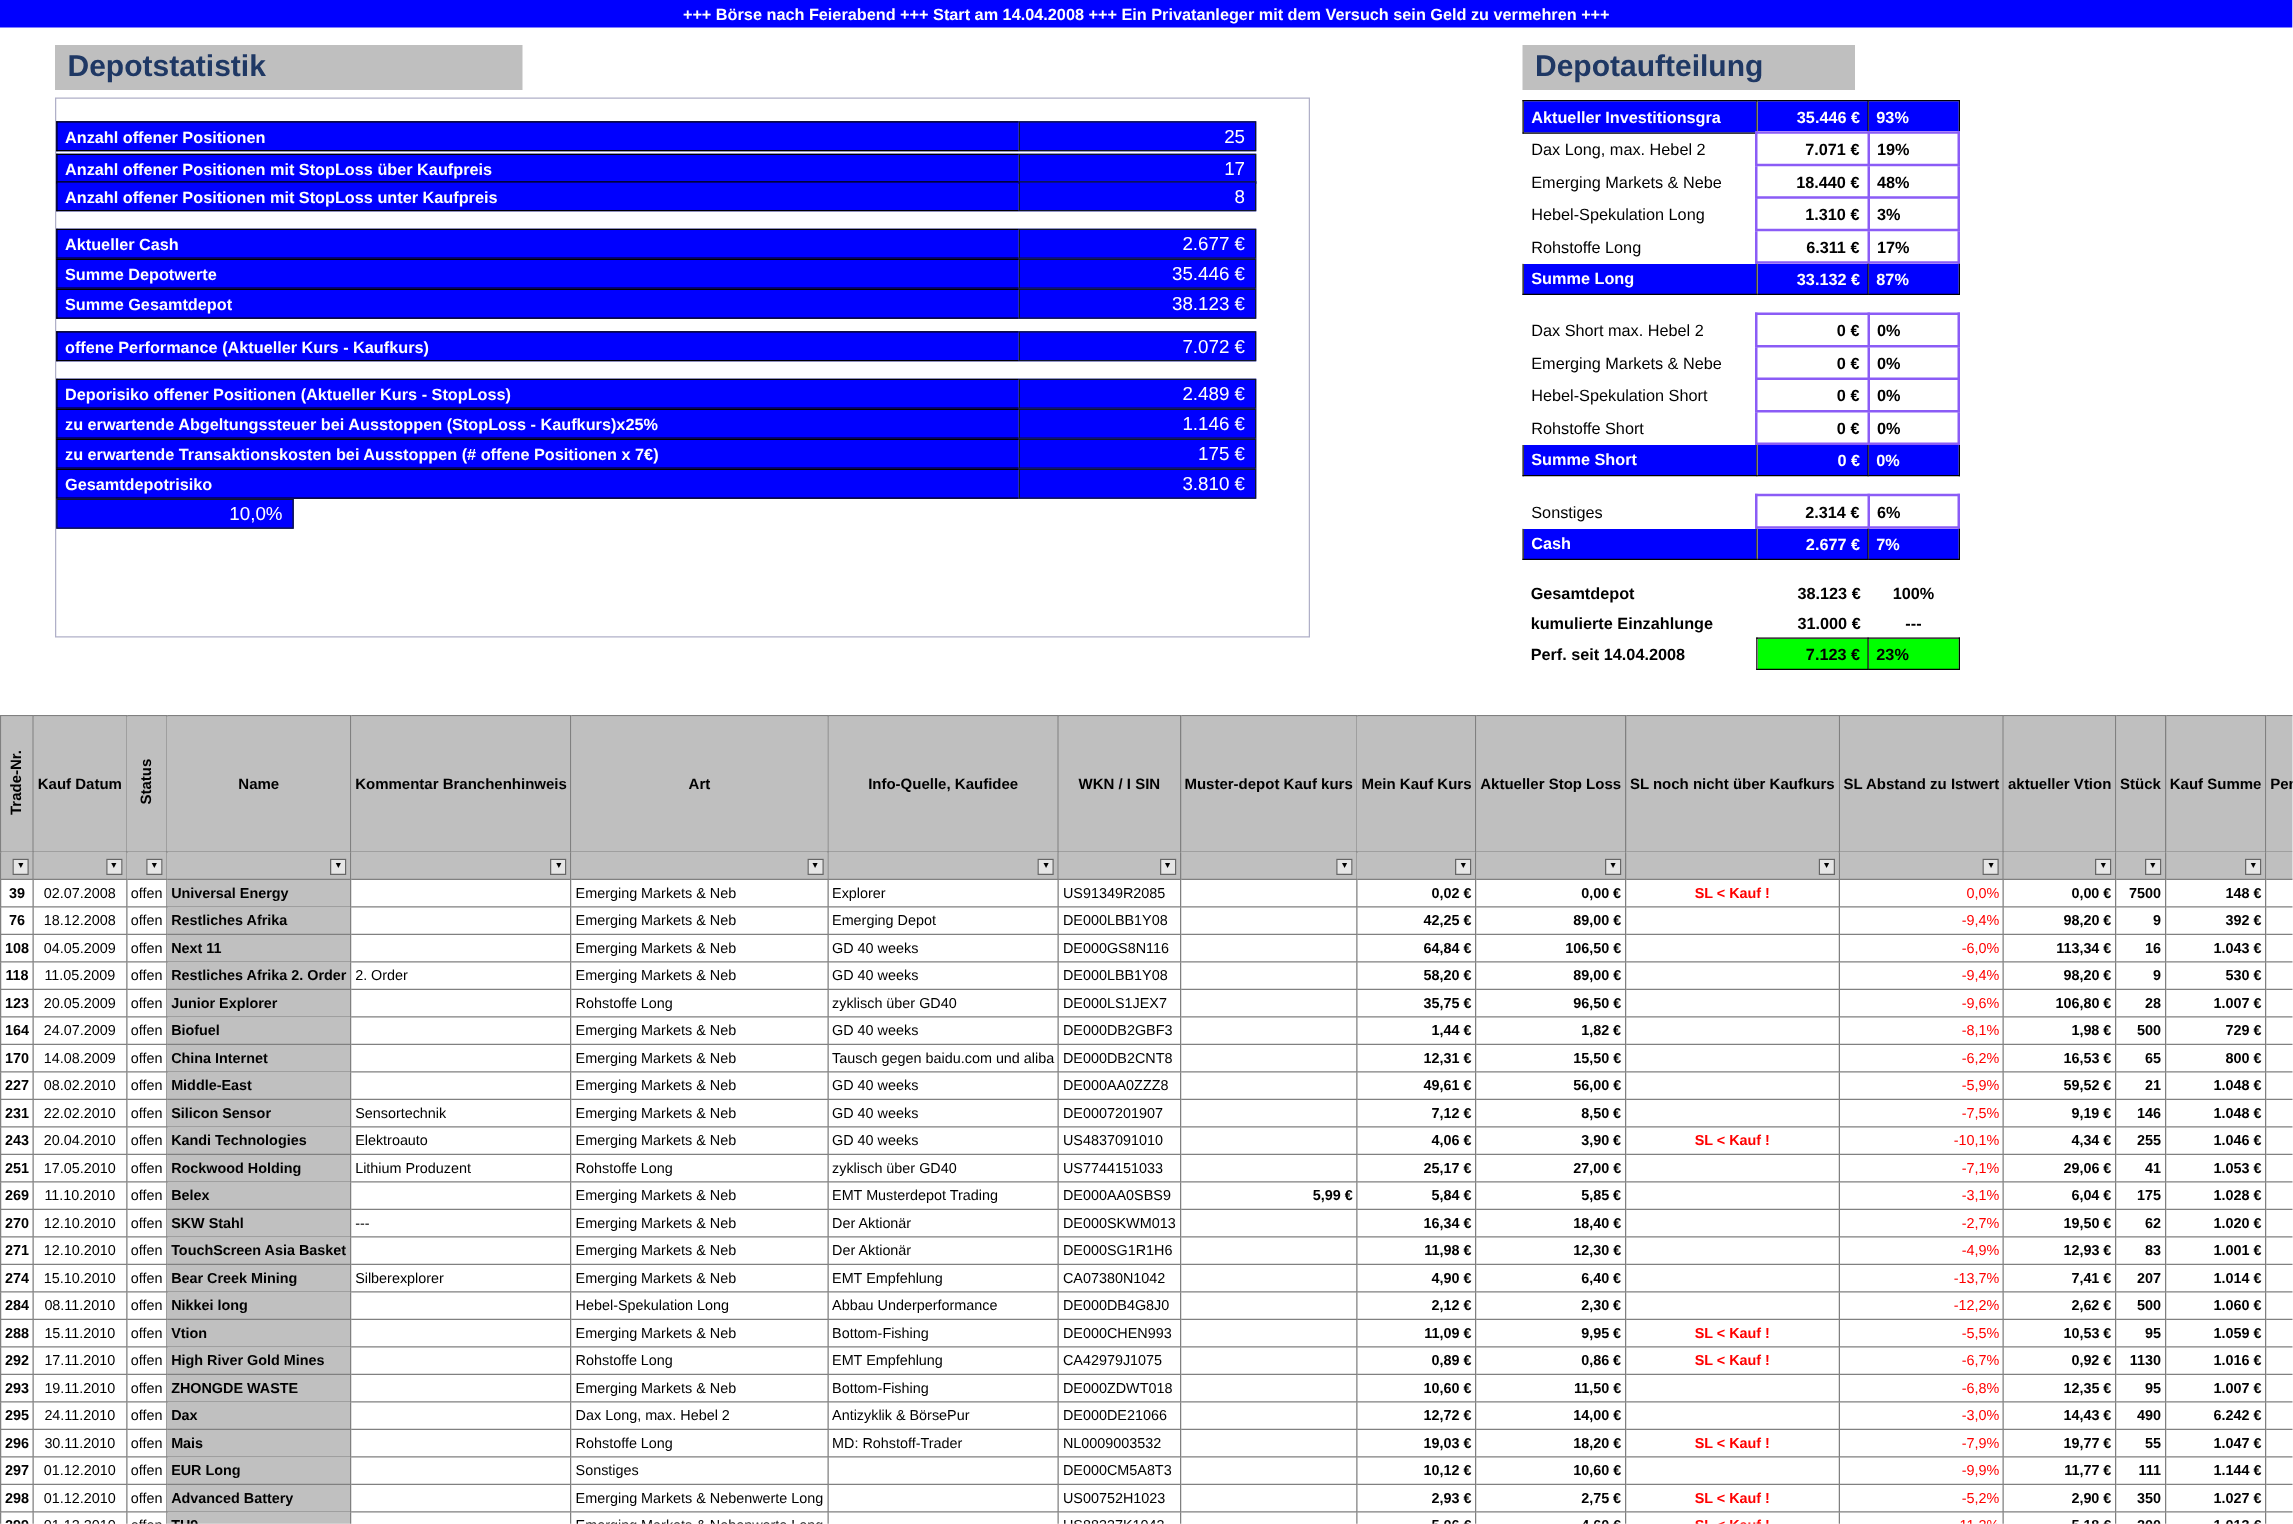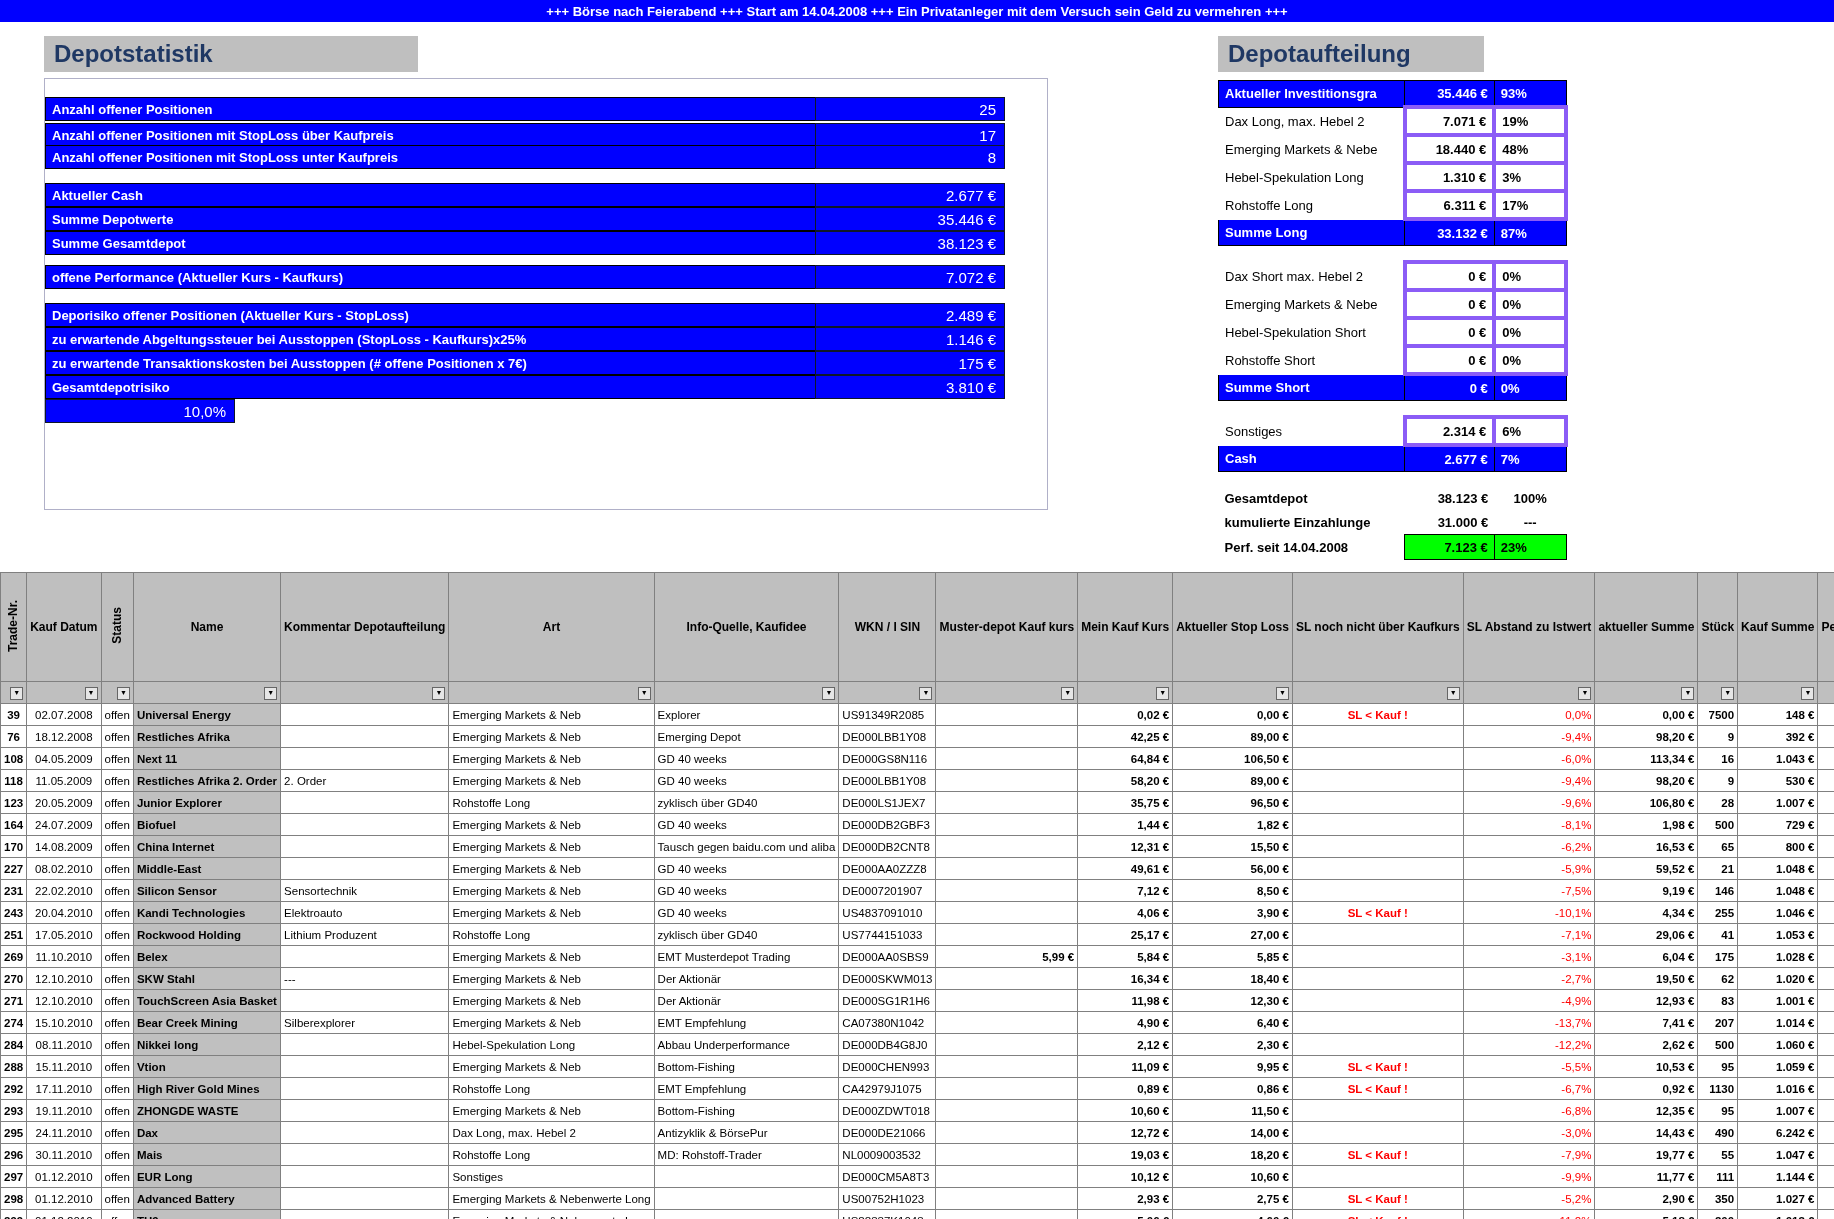--- a/index.html
+++ b/index.html
@@ -22,21 +22,21 @@
   .stat-value{background:#0000ff;color:#fff;font-weight:normal;font-size:15px;display:flex;align-items:center;justify-content:flex-end;padding-right:8px;box-sizing:border-box;border:1px solid #0f172a;}
 
   
   .alloc{position:absolute;left:1218px;top:80px;width:350px;}
   .alloc table{border-collapse:collapse;width:350px;font-size:13px;}
   .alloc td{height:24px;padding:0 6px;white-space:nowrap;overflow:hidden;}
   .alloc .lbl{width:182px;}
   .alloc .val{width:86px;text-align:right;border:1px solid #000;background:#0000ff;color:#fff;font-weight:bold;}
   .alloc .pct{width:70px;border:1px solid #000;background:#0000ff;color:#fff;font-weight:bold;}
   .alloc .plain .lbl{background:#fff;color:#000;border:1px solid #fff;}
-  .alloc .plain .val,.alloc .plain .pct{background:#fff;color:#000;border:4px solid #8b5cf6;}
+  .alloc .plain .val,.alloc .plain .pct{background:#fff;color:#000;border:2px solid #8b5cf6;}
   .alloc .hdr .lbl{background:#0000ff;color:#fff;font-weight:bold;border:1px solid #000;}
   .alloc .sum .lbl{background:#0000ff;color:#fff;font-weight:bold;border:1px solid #000;}
   .alloc .spacer td{height:14px;border:none;background:transparent;}
   .alloc .tot td{background:#fff;color:#000;font-weight:bold;border:none;}
   .alloc .tot .val{text-align:right;border:none;}
   .alloc .tot .pct{text-align:center;border:none;}
   .alloc .green .val{background:#00ff00;color:#000;border:1px solid #000;}
   .alloc .green .pct{background:#00ff00;color:#000;border:1px solid #000;}
   .alloc .green .lbl{background:#fff;color:#000;font-weight:bold;border:none;}
 
@@ -236,30 +236,30 @@
           <col style="width:56px">
           <col style="width:66px">
         <col style="width:62px">
       </colgroup>
       <thead>
           <tr id="head-row">
             <th><span class="rotate">Trade-Nr.</span></th>
             <th>Kauf Datum</th>
             <th><span class="rotate">Status</span></th>
             <th>Name</th>
-            <th>Kommentar Depotaufteilung</th>
+            <th>Kommentar Branchenhinweis</th>
             <th>Art</th>
             <th>Info-Quelle, Kaufidee</th>
             <th>WKN / I SIN</th>
             <th>Muster-depot Kauf kurs</th>
             <th>Mein Kauf Kurs</th>
             <th>Aktueller Stop Loss</th>
             <th>SL noch nicht über Kaufkurs</th>
             <th>SL Abstand zu Istwert</th>
-            <th>aktueller Summe</th>
+            <th>aktueller Vtion</th>
             <th>Stück</th>
             <th>Kauf Summe</th>
             <th>Performance seit Kauf</th>
           </tr>
         </thead>
       <tbody id="body-rows">
           <tr class="filter-row">
             <td><span class="fbtn">▼</span></td>
             <td><span class="fbtn">▼</span></td>
             <td><span class="fbtn">▼</span></td>

